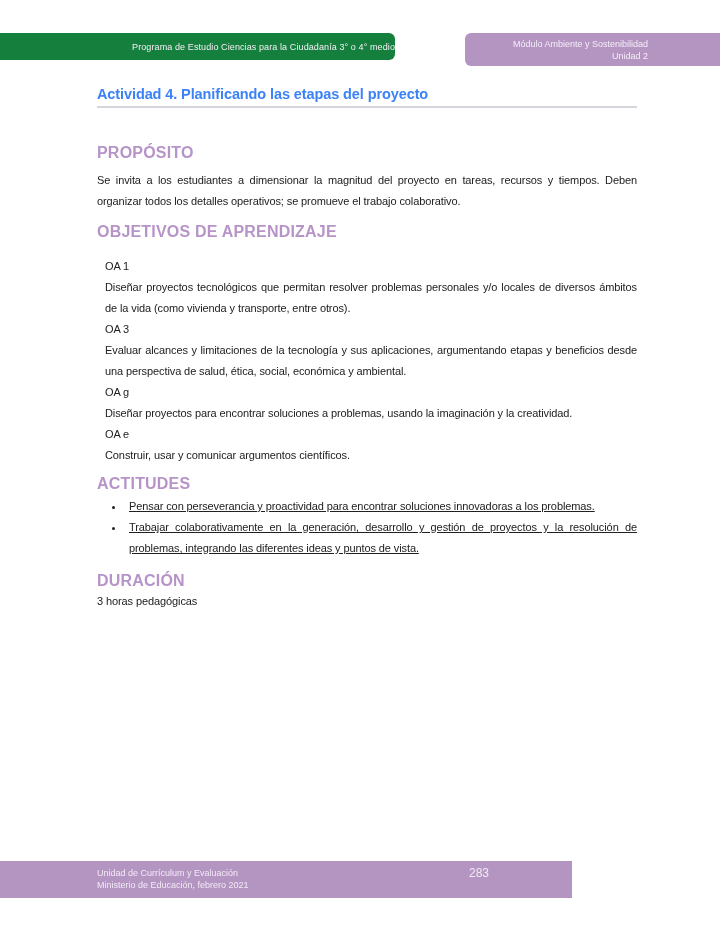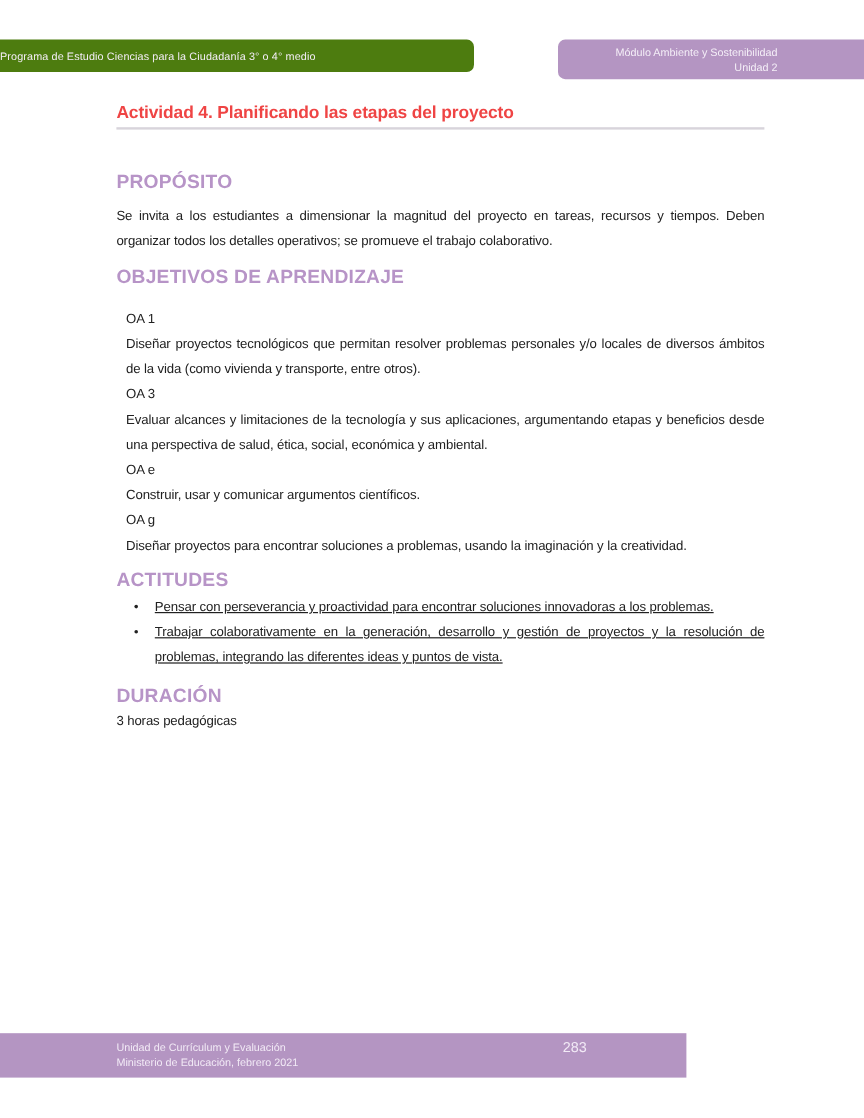--- a/index.html
+++ b/index.html
@@ -17,25 +17,25 @@
     overflow: hidden;
   }
 
   
   .badge-left {
     position: absolute;
     left: 0;
     top: 33px;
     width: 395px;
     height: 27px;
-    background: #4d7c0f;
+    background: #15803d;
     border-radius: 0 6px 6px 0;
     display: flex;
     align-items: center;
-    justify-content: flex-start;
+    justify-content: flex-end;
     color: #f4eef7;
     font-size: 9px;
     letter-spacing: 0.1px;
   }
   .badge-right {
     position: absolute;
     left: 465px;
     top: 33px;
     width: 263px;
     height: 33px;
@@ -58,21 +58,21 @@
     position: absolute;
     left: 97px;
     top: 85px;
     width: 540px;
   }
   .title {
     margin: 0;
     font-size: 14.5px;
     line-height: 18px;
     font-weight: bold;
-    color: #ef4444;
+    color: #3b82f6;
     letter-spacing: -0.1px;
   }
   .rule {
     height: 2px;
     background: #d8d4db;
     margin-top: 3px;
   }
   .sec-heading {
     margin: 37px 0 0 0;
     font-size: 16px;
@@ -166,26 +166,26 @@
     <div class="oa-list">
       <div class="oa-item">
         <span class="oa-code">OA 1</span>
         <span class="oa-text">Diseñar proyectos tecnológicos que permitan resolver problemas personales y/o locales de diversos ámbitos de la vida (como vivienda y transporte, entre otros).</span>
       </div>
       <div class="oa-item">
         <span class="oa-code">OA 3</span>
         <span class="oa-text">Evaluar alcances y limitaciones de la tecnología y sus aplicaciones, argumentando etapas y beneficios desde una perspectiva de salud, ética, social, económica y ambiental.</span>
       </div>
       <div class="oa-item">
+        <span class="oa-code">OA g</span>
+        <span class="oa-text">Diseñar proyectos para encontrar soluciones a problemas, usando la imaginación y la creatividad.</span>
+      </div>
+      <div class="oa-item">
         <span class="oa-code">OA e</span>
         <span class="oa-text">Construir, usar y comunicar argumentos científicos.</span>
-      </div>
-      <div class="oa-item">
-        <span class="oa-code">OA g</span>
-        <span class="oa-text">Diseñar proyectos para encontrar soluciones a problemas, usando la imaginación y la creatividad.</span>
       </div>
     </div>
 
     <h2 class="sec-heading actitudes">ACTITUDES</h2>
     <ul class="bullets">
       <li>Pensar con perseverancia y proactividad para encontrar soluciones innovadoras a los problemas.</li>
       <li>Trabajar colaborativamente en la generación, desarrollo y gestión de proyectos y la resolución de problemas, integrando las diferentes ideas y puntos de vista.</li>
     </ul>
 
     <h2 class="sec-heading duracion">DURACIÓN</h2>

